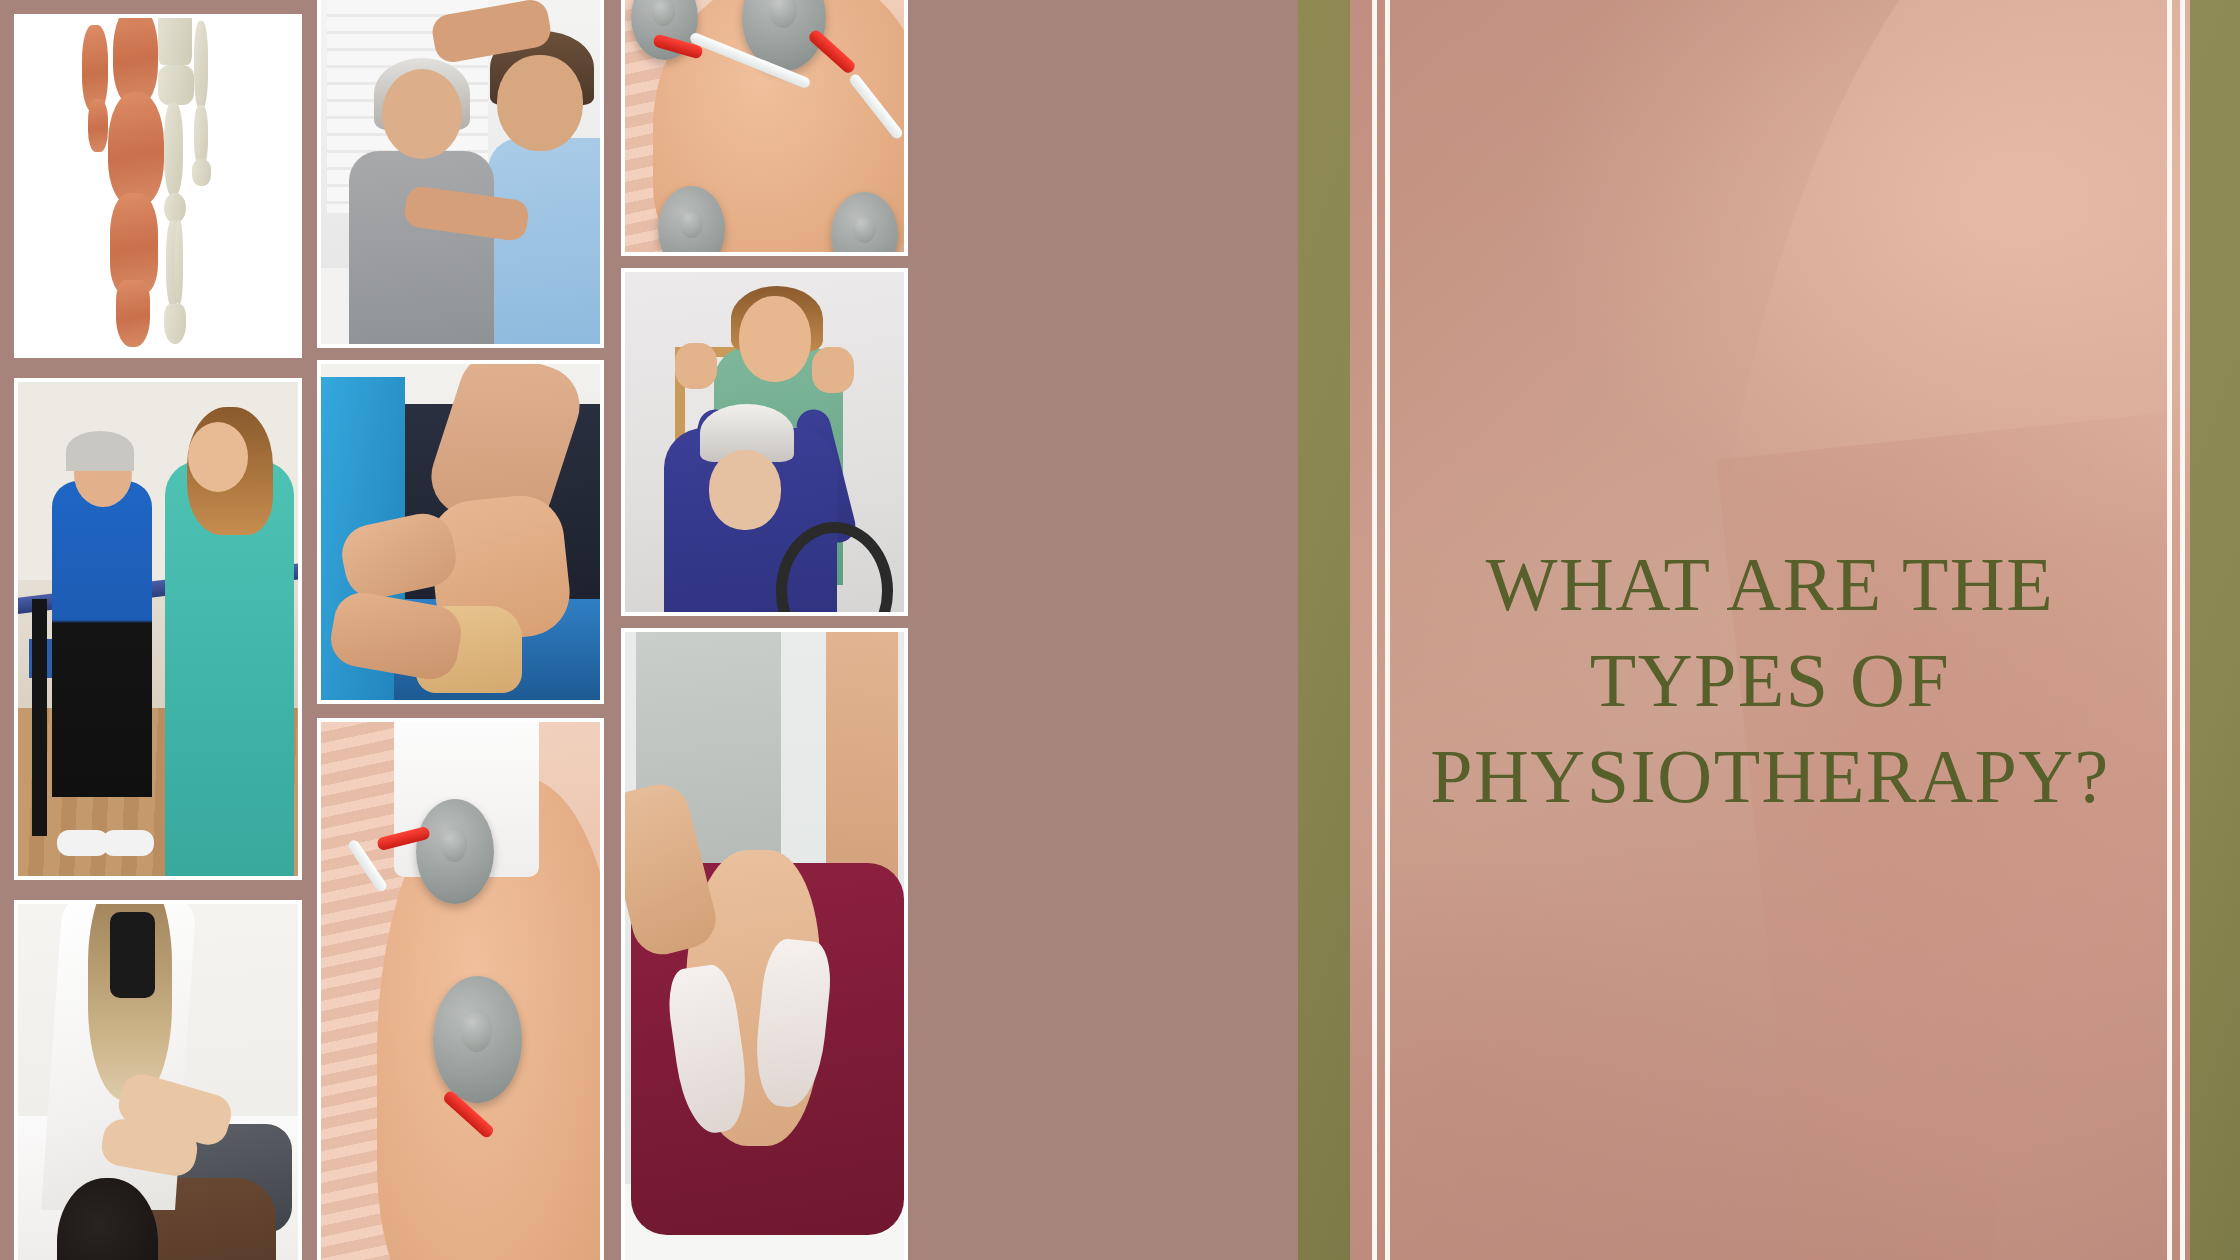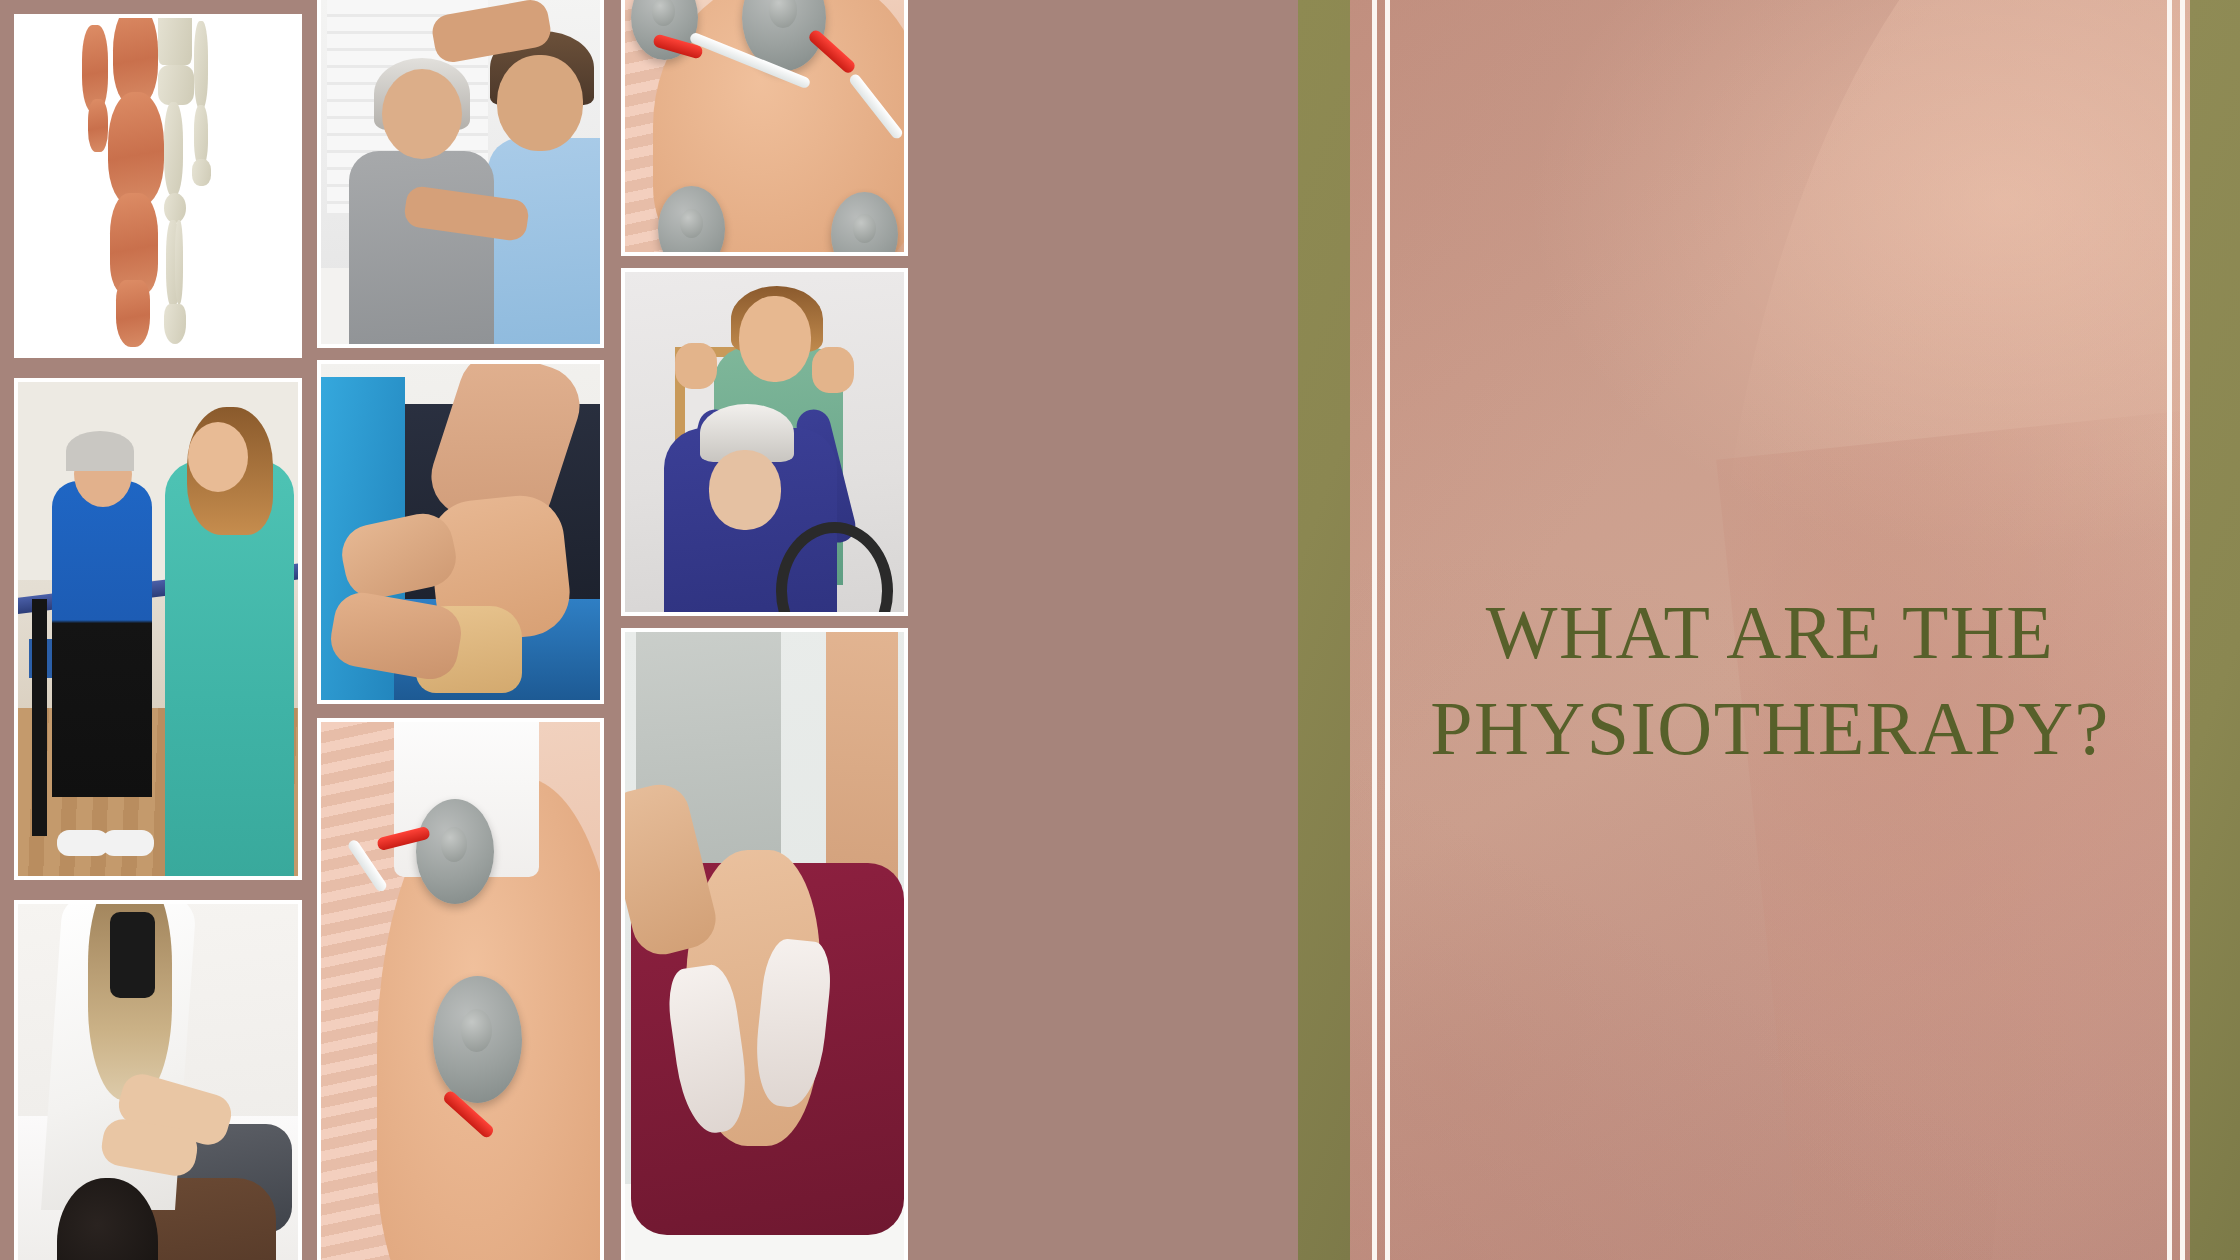--- a/index.html
+++ b/index.html
@@ -428,19 +428,20 @@
     <div class="silk3"></div>
     <div class="silk4"></div>
 
     <div class="rule rule-a"></div>
     <div class="rule rule-b"></div>
     <div class="rule rule-c"></div>
     <div class="rule rule-d"></div>
 
     <h1 class="title">
       <span class="ln">WHAT ARE THE</span>
+      <span class="ln">TYPES OF</span>
       <span class="ln">PHYSIOTHERAPY?</span>
     </h1>
   </div>
 
   <div class="olive-right"></div>
 
 </div>
 
 </body></html>

